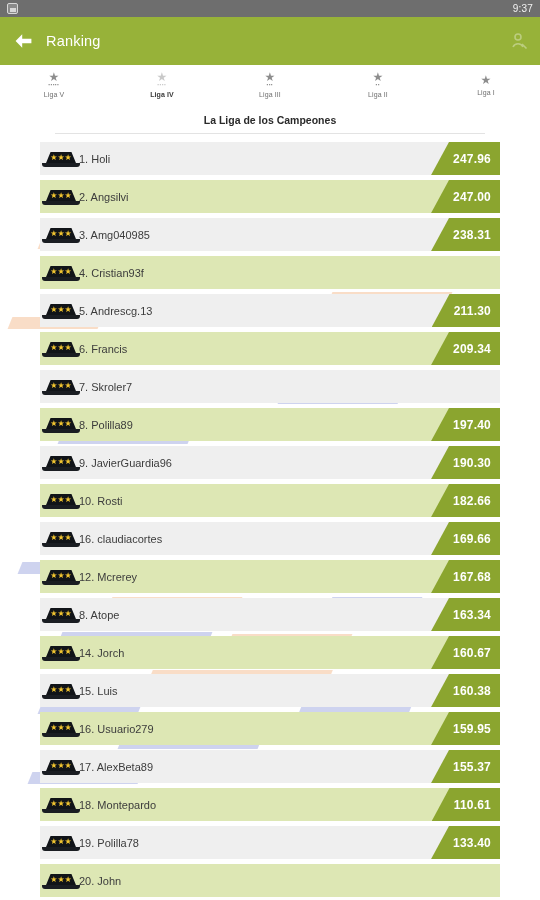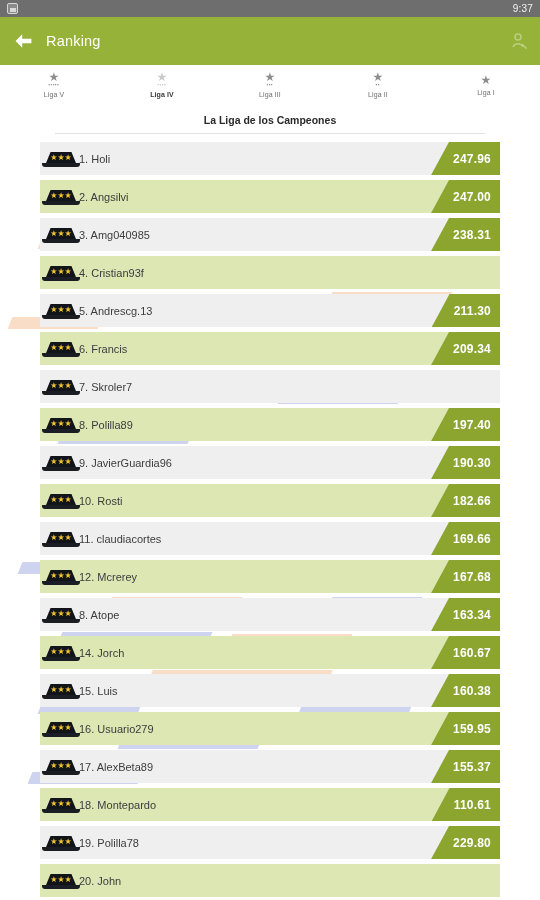--- a/index.html
+++ b/index.html
@@ -406,21 +406,21 @@
       <span class="row-name">10. Rosti</span>
       <span class="row-spacer"></span>
       <span class="score">182.66</span>
     </div>
     <div class="row">
       <div class="badge">
         <div class="cap"></div>
         <div class="stars">★★★</div>
         <div class="brim"></div>
       </div>
-      <span class="row-name">11. claudiacortes</span>
+      <span class="row-name">16. claudiacortes</span>
       <span class="row-spacer"></span>
       <span class="score">169.66</span>
     </div>
     <div class="row alt">
       <div class="badge">
         <div class="cap"></div>
         <div class="stars">★★★</div>
         <div class="brim"></div>
       </div>
       <span class="row-name">12. Mcrerey</span>
@@ -488,21 +488,21 @@
       <span class="score">110.61</span>
     </div>
     <div class="row">
       <div class="badge">
         <div class="cap"></div>
         <div class="stars">★★★</div>
         <div class="brim"></div>
       </div>
       <span class="row-name">19. Polilla78</span>
       <span class="row-spacer"></span>
-      <span class="score">229.80</span>
+      <span class="score">133.40</span>
     </div>
     <div class="row alt">
       <div class="badge">
         <div class="cap"></div>
         <div class="stars">★★★</div>
         <div class="brim"></div>
       </div>
       <span class="row-name">20. John</span>
       <span class="row-spacer"></span>
     </div>

